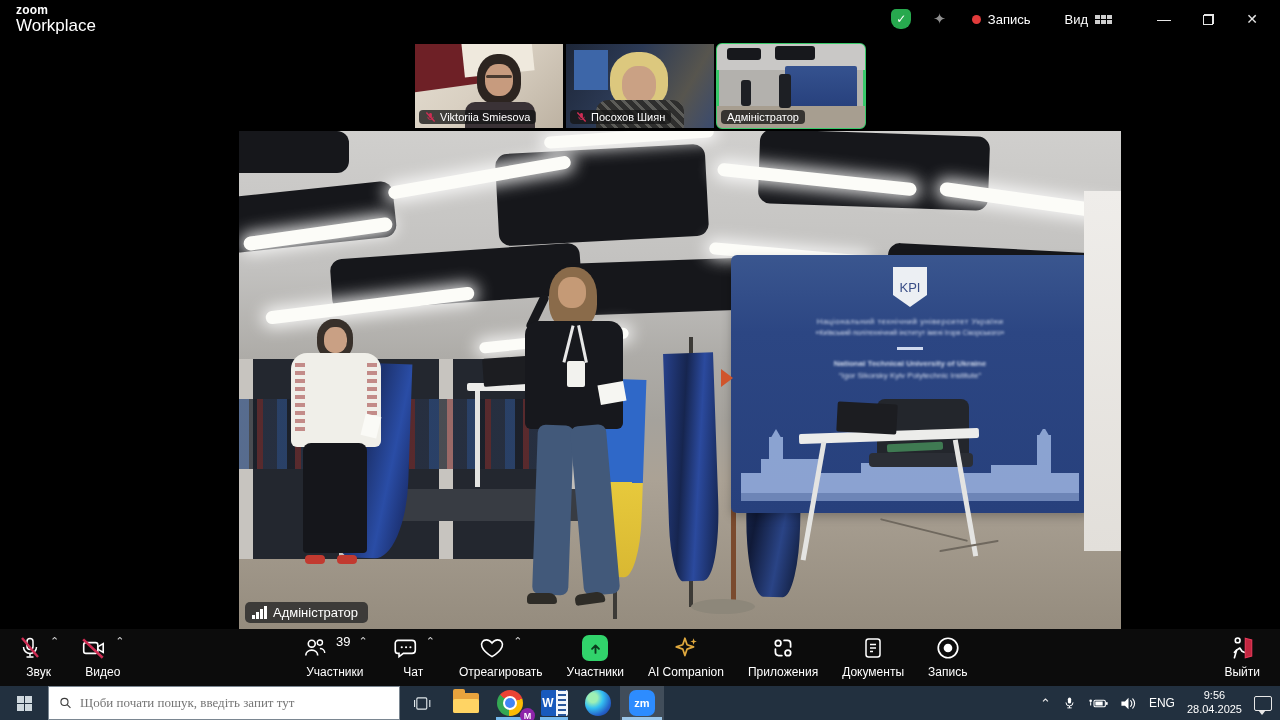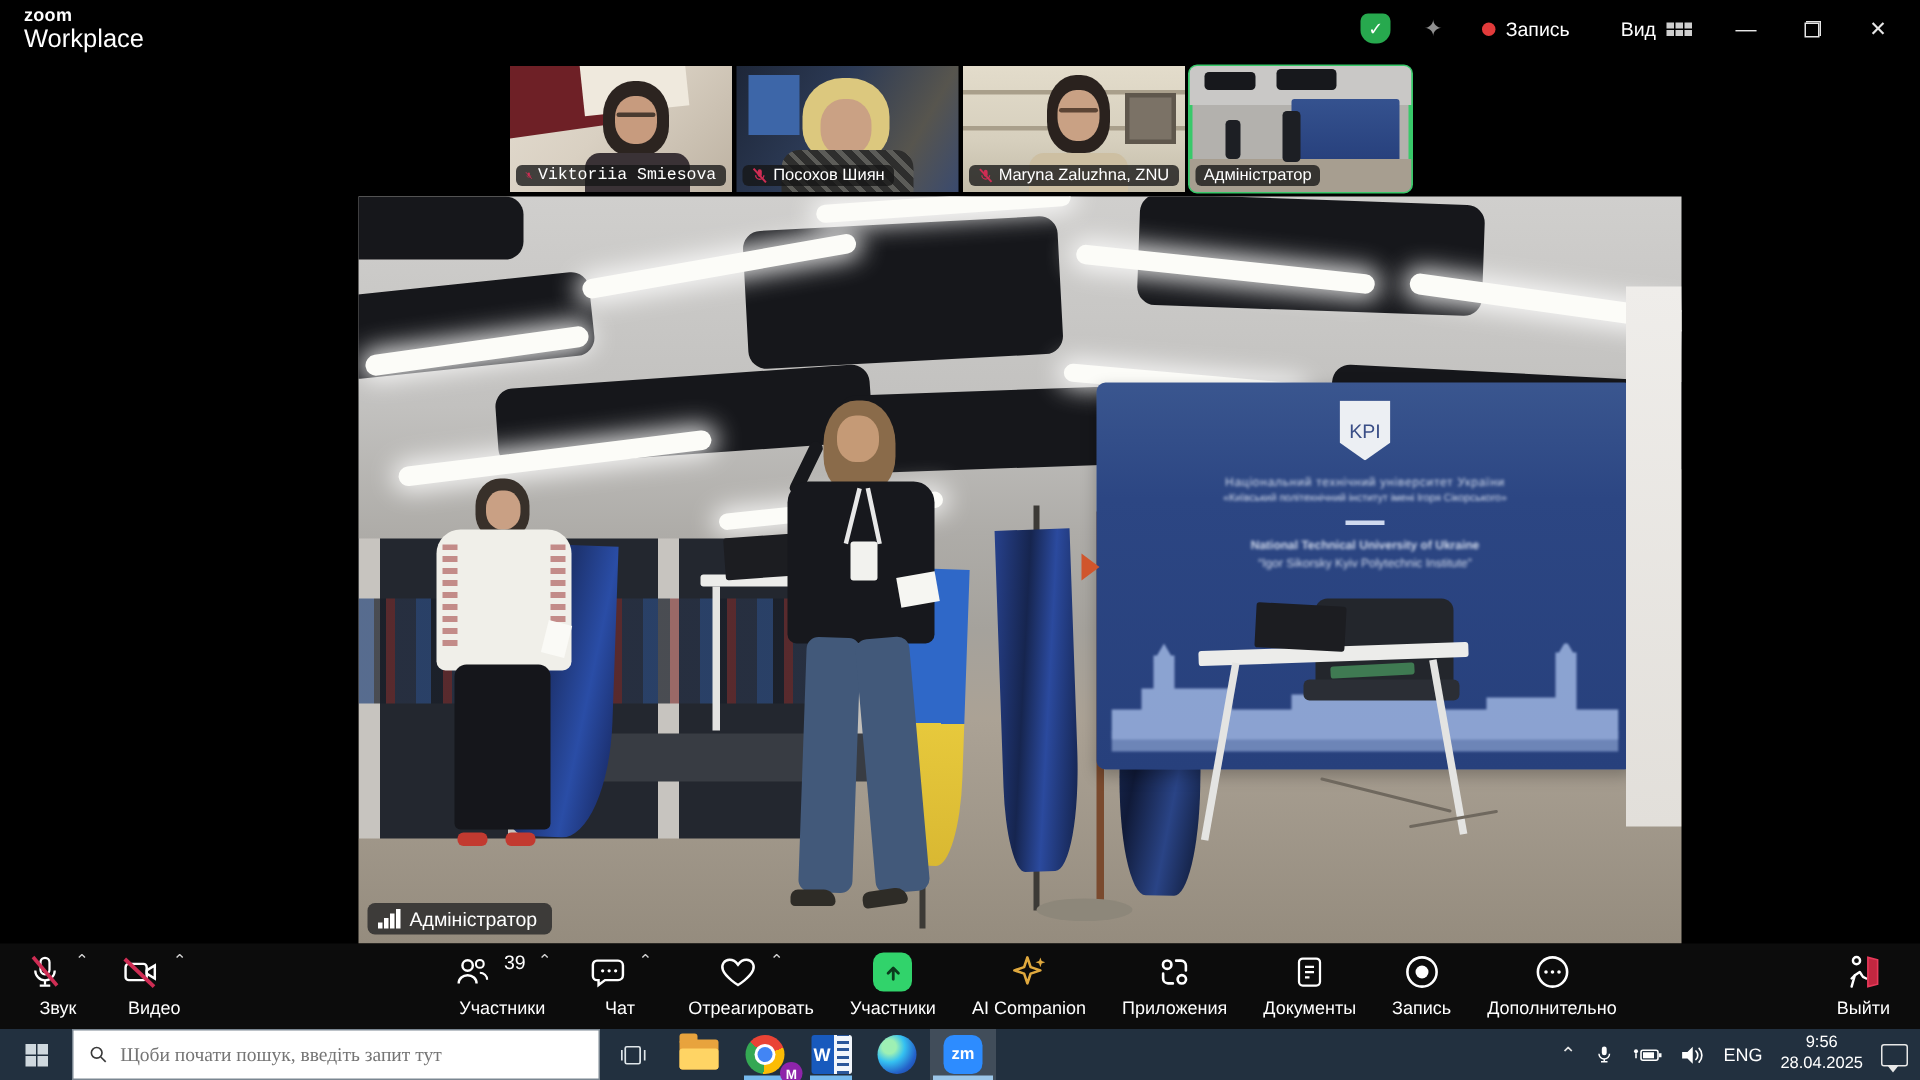--- a/index.html
+++ b/index.html
@@ -10,38 +10,38 @@
   
   .titlebar { position:absolute; top:0; left:0; width:1280px; height:42px; background:#000; }
   .logo-block { position:absolute; left:16px; top:4px; color:#fff; line-height:1.05; }
   .logo-zoom { font-size:12px; font-weight:bold; letter-spacing:.2px; }
   .logo-workplace { font-size:17px; }
   .tb-right { position:absolute; right:6px; top:0; height:38px; display:flex; align-items:center; }
   .shield { width:20px; height:20px; background:#27a94e; border-radius:5px 5px 9px 9px; color:#fff; font-size:12px; font-weight:bold; display:flex; align-items:center; justify-content:center; margin-right:22px; }
   .sparkle-gray { color:#8f8f8f; font-size:15px; margin-right:26px; }
   .rec-ind { display:flex; align-items:center; gap:7px; color:#fff; font-size:13px; margin-right:34px; }
   .rec-dot { width:9px; height:9px; border-radius:50%; background:#e23b3b; }
-  .view-btn { display:flex; align-items:center; gap:7px; color:#fff; font-size:13px; margin-right:14px; cursor:pointer; }
+  .view-btn { display:flex; align-items:center; gap:7px; color:#fff; font-size:13px; margin-right:30px; cursor:pointer; }
   .grid-ico { display:inline-grid; grid-template-columns:5px 5px 5px; grid-template-rows:4px 4px; gap:1px; }
   .grid-ico i { background:#cfcfcf; }
   .wctl { width:44px; height:38px; display:flex; align-items:center; justify-content:center; color:#e6e6e6; font-size:14px; cursor:pointer; }
   .restore-ico { position:relative; width:11px; height:11px; }
   .restore-ico:before { content:""; position:absolute; right:0; top:0; width:8px; height:8px; border:1px solid #e6e6e6; }
   .restore-ico:after { content:""; position:absolute; left:0; bottom:0; width:8px; height:8px; border:1px solid #e6e6e6; background:#000; }
 
   
   .strip { position:absolute; top:44px; left:0; width:1280px; height:84px; display:flex; justify-content:center; gap:3px; }
   .thumb { position:relative; width:148px; height:84px; overflow:hidden; background:#1a1a1a; }
   .thumb.active { border-radius:5px; outline:3px solid #38c96a; outline-offset:-2px; }
   .name-badge { position:absolute; left:4px; bottom:4px; display:flex; align-items:center; gap:4px; background:rgba(22,22,22,.78); border-radius:4px; padding:1px 6px; color:#fff; font-size:11px; white-space:nowrap; max-width:140px; z-index:5; }
   .head { position:absolute; border-radius:46% 46% 40% 40%; }
   .face { position:absolute; border-radius:45%; }
 
   
-  .t1 { background:linear-gradient(135deg,#e4ddd1 0%,#d9d0c2 45%,#bdb2a2 100%);font-family:Liberation Mono, monospace; }
+  .t1 { background:linear-gradient(135deg,#e4ddd1 0%,#d9d0c2 45%,#bdb2a2 100%); }
   .t1 .corner { position:absolute; left:-6px; top:-8px; width:70px; height:52px; background:#6e2026; transform:rotate(-8deg); }
   .t1 .win { position:absolute; left:48px; top:-4px; width:70px; height:34px; background:#efe9dd; transform:rotate(-6deg); }
   .t2 { background:linear-gradient(120deg,#1d2638 0%,#2c3a55 40%,#57554e 75%,#3a4a6e 100%); }
   .t2 .poster { position:absolute; left:8px; top:6px; width:34px; height:40px; background:#3d66a8; }
   .t3 { background:linear-gradient(180deg,#e3dccb 0%,#d6cfbd 60%,#c2bba8 100%); }
   .t3 .shelfline { position:absolute; left:0; width:100%; height:3px; background:#a99f8b; }
   .t3 .frame { position:absolute; right:6px; top:18px; width:34px; height:34px; background:#7b7266; border:3px solid #5f574c; }
   .t4 { background:linear-gradient(160deg,#c0b591 0%,#b3a884 55%,#a89d79 100%); }
   .t4 .leaf { position:absolute; width:10px; height:22px; background:rgba(110,115,75,.35); border-radius:50%; }
   .t5 { background:#b3b1ad; }
@@ -227,37 +227,20 @@
       <div class="name-badge">
         <svg width="11" height="12" viewBox="0 0 24 24">
             <rect x="9" y="3" width="6" height="11" rx="3" fill="#cf2d54"></rect>
             <path d="M6 11.5a6 6 0 0 0 12 0" stroke="#cf2d54" fill="none" stroke-width="2"></path>
             <line x1="3" y1="2" x2="21" y2="22" stroke="#cf2d54" stroke-width="3"></line>
           </svg>
         <span>Посохов Шиян</span>
       </div>
     </div>
 
-    <div class="thumb t3">
-      <div class="shelfline" style="top:16px;"></div>
-      <div class="shelfline" style="top:40px;"></div>
-      <div class="frame"></div>
-      <div class="head" style="left:56px;top:6px;width:42px;height:52px;background:#2a221e;"></div>
-      <div class="face" style="left:63px;top:16px;width:28px;height:34px;background:#c9a184;"></div>
-      <div style="position:absolute;left:64px;top:28px;width:26px;height:3px;background:#5c4434;border-radius:2px;"></div>
-      <div style="position:absolute;left:44px;top:58px;width:66px;height:26px;background:#cdbfa2;border-radius:10px 10px 0 0;"></div>
-      <div class="name-badge">
-        <svg width="11" height="12" viewBox="0 0 24 24">
-            <rect x="9" y="3" width="6" height="11" rx="3" fill="#cf2d54"></rect>
-            <path d="M6 11.5a6 6 0 0 0 12 0" stroke="#cf2d54" fill="none" stroke-width="2"></path>
-            <line x1="3" y1="2" x2="21" y2="22" stroke="#cf2d54" stroke-width="3"></line>
-          </svg>
-        <span>Maryna Zaluzhna, ZNU</span>
-      </div>
-    </div>
 
 
     <div class="thumb t5 active">
       <div class="ceil"></div>
       <div class="pan" style="left:10px;top:4px;width:34px;height:12px;"></div>
       <div class="pan" style="left:58px;top:2px;width:40px;height:14px;"></div>
       <div class="ban"></div>
       <div class="floor"></div>
       <div class="fig" style="left:24px;top:36px;width:10px;height:26px;"></div>
       <div class="fig" style="left:62px;top:30px;width:12px;height:34px;"></div>
@@ -488,31 +471,20 @@
         <span>Документы</span>
       </div>
       <div class="tbtn">
         <div class="irow">
           <svg width="26" height="26" viewBox="0 0 24 24">
               <circle cx="12" cy="12" r="9" stroke="#fff" fill="none" stroke-width="1.6"></circle>
               <circle cx="12" cy="12" r="4" fill="#fff"></circle>
             </svg>
         </div>
         <span>Запись</span>
-      </div>
-      <div class="tbtn">
-        <div class="irow">
-          <svg width="26" height="26" viewBox="0 0 24 24">
-              <circle cx="12" cy="12" r="9" stroke="#fff" fill="none" stroke-width="1.6"></circle>
-              <circle cx="8" cy="12" r="1.1" fill="#fff"></circle>
-              <circle cx="12" cy="12" r="1.1" fill="#fff"></circle>
-              <circle cx="16" cy="12" r="1.1" fill="#fff"></circle>
-            </svg>
-        </div>
-        <span>Дополнительно</span>
       </div>
     </div>
 
     <div class="tg-right">
       <div class="tbtn">
         <div class="irow">
           <svg width="26" height="26" viewBox="0 0 24 24">
               <circle cx="8" cy="5" r="2.2" stroke="#fff" fill="none" stroke-width="1.5"></circle>
               <path d="M5 21l2-7 3-2 2 3 2 1" stroke="#fff" fill="none" stroke-width="1.5" stroke-linecap="round" stroke-linejoin="round"></path>
               <path d="M7 14l-2 2" stroke="#fff" stroke-width="1.5" stroke-linecap="round"></path>

